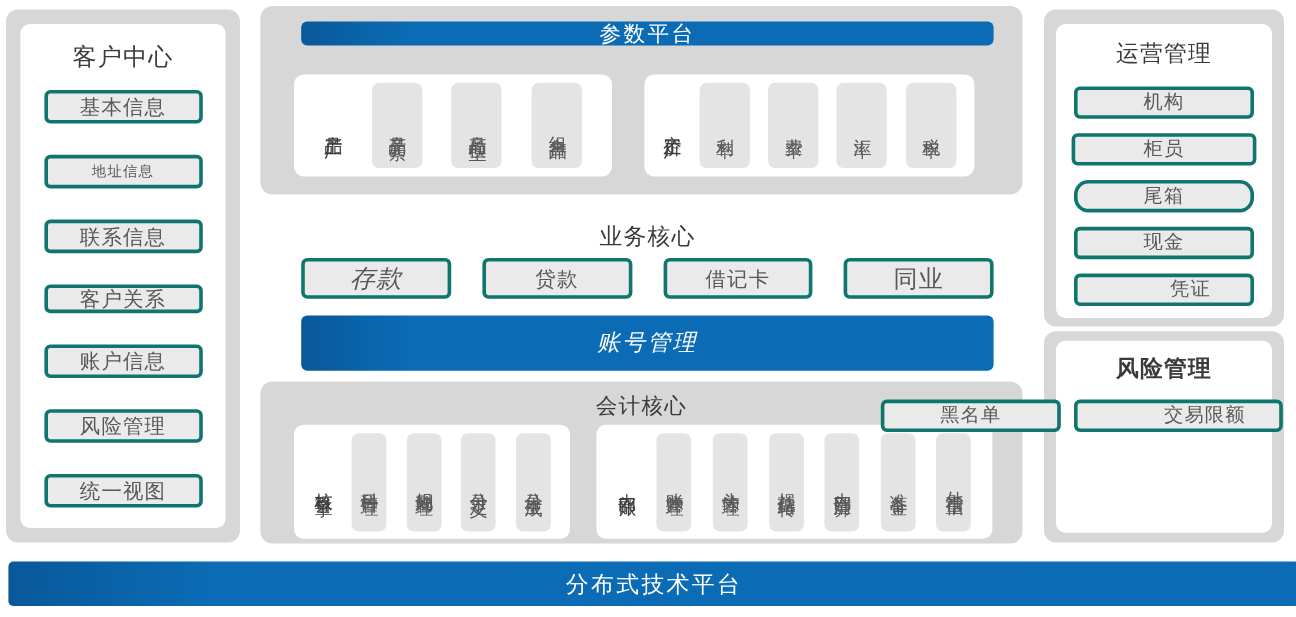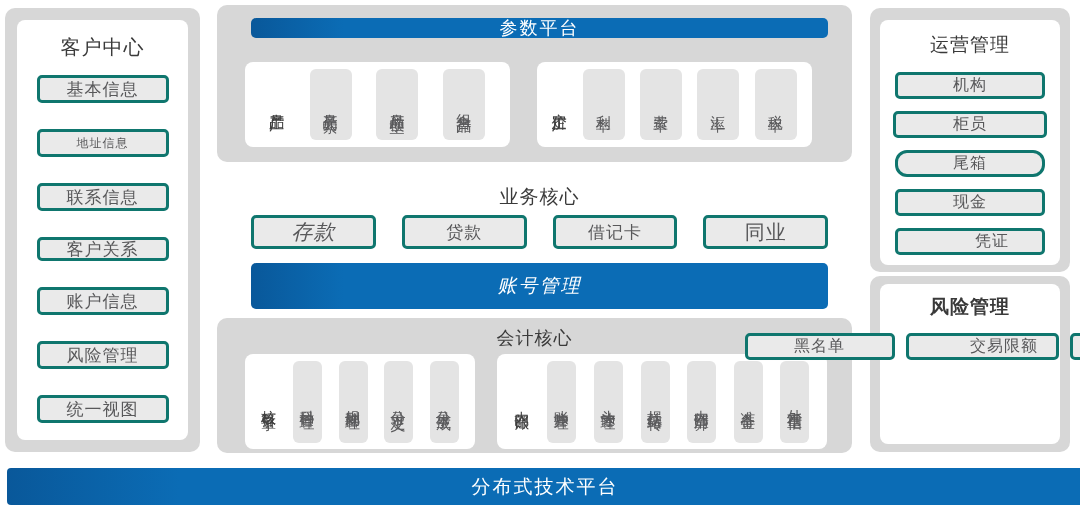--- a/index.html
+++ b/index.html
@@ -157,20 +157,20 @@
         <div class="pill-btn" style="width:150px;height:27px;padding-left:44px;">凭证</div>
       </div>
     </div>
   </div>
 
   <div class="abs gray-box" style="left:0;top:276px;width:200px;height:176px;">
     <div class="white-box abs list-inner" style="left:10px;top:8px;width:180px;height:160px;">
       <div class="sec-title" style="margin-top:10px;font-weight:bold;">风险管理</div>
       <div style="display:flex;gap:11px;margin-top:13px;align-items:center;">
         <div class="pill-btn" style="width:150px;height:27px;">黑名单</div>
-        <div class="pill-btn" style="width:153px;height:27px;padding-left:44px;">交易限额</div>
+        <div class="pill-btn" style="width:174px;height:27px;padding-left:44px;">交易限额</div>
         <div class="pill-btn" style="width:126px;height:27px;">授权</div>
       </div>
     </div>
   </div>
 </div>
 
 <div class="abs blue-bar" style="left:7px;top:468px;width:1076px;height:37px;font-size:19px;border-radius:4px;">分布式技术平台</div>
 
 </body></html>

